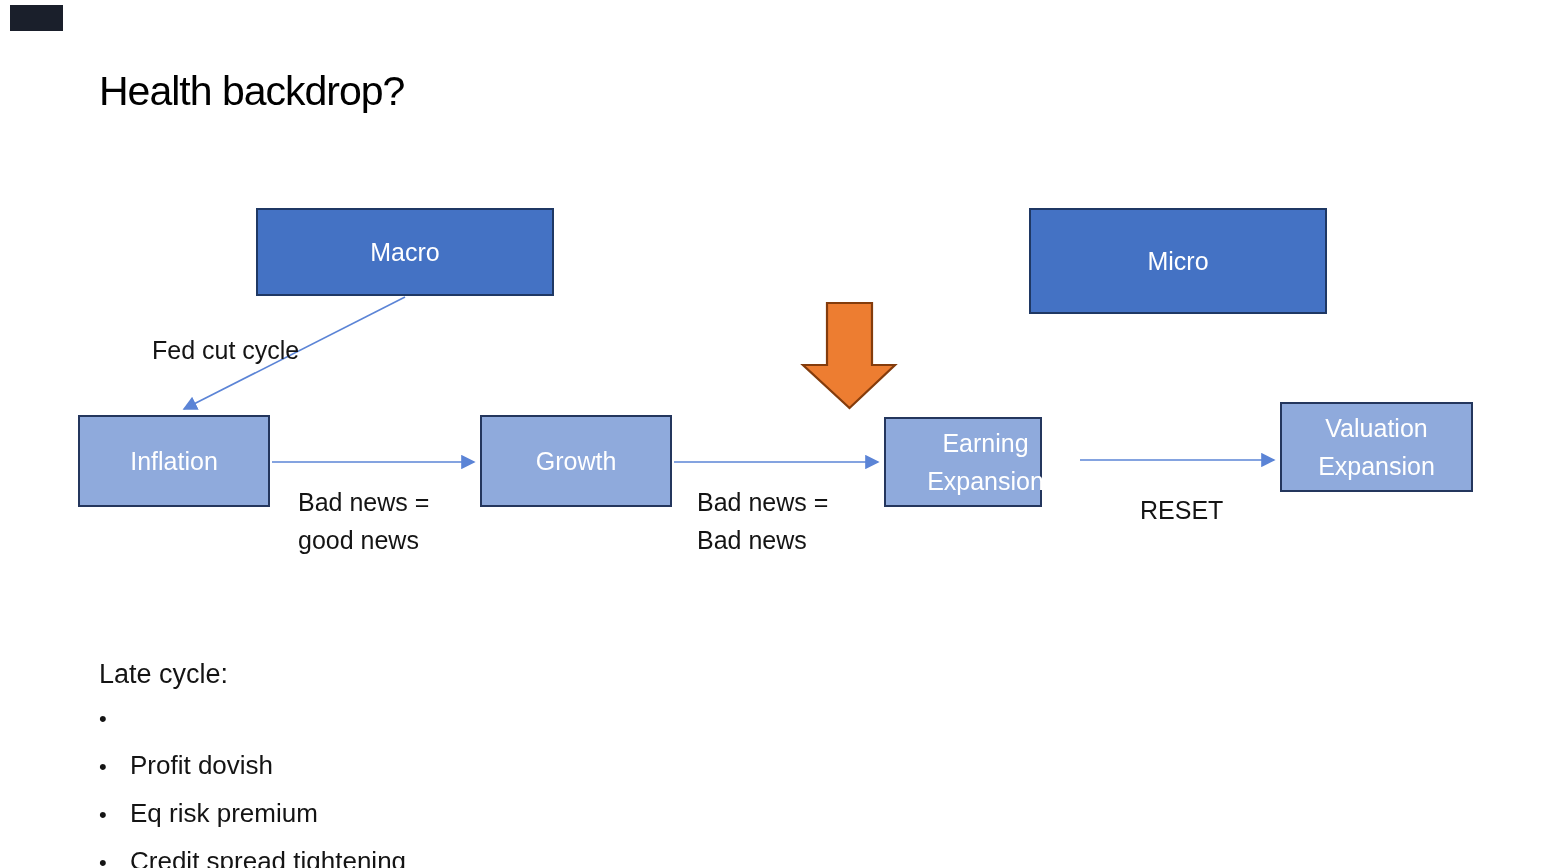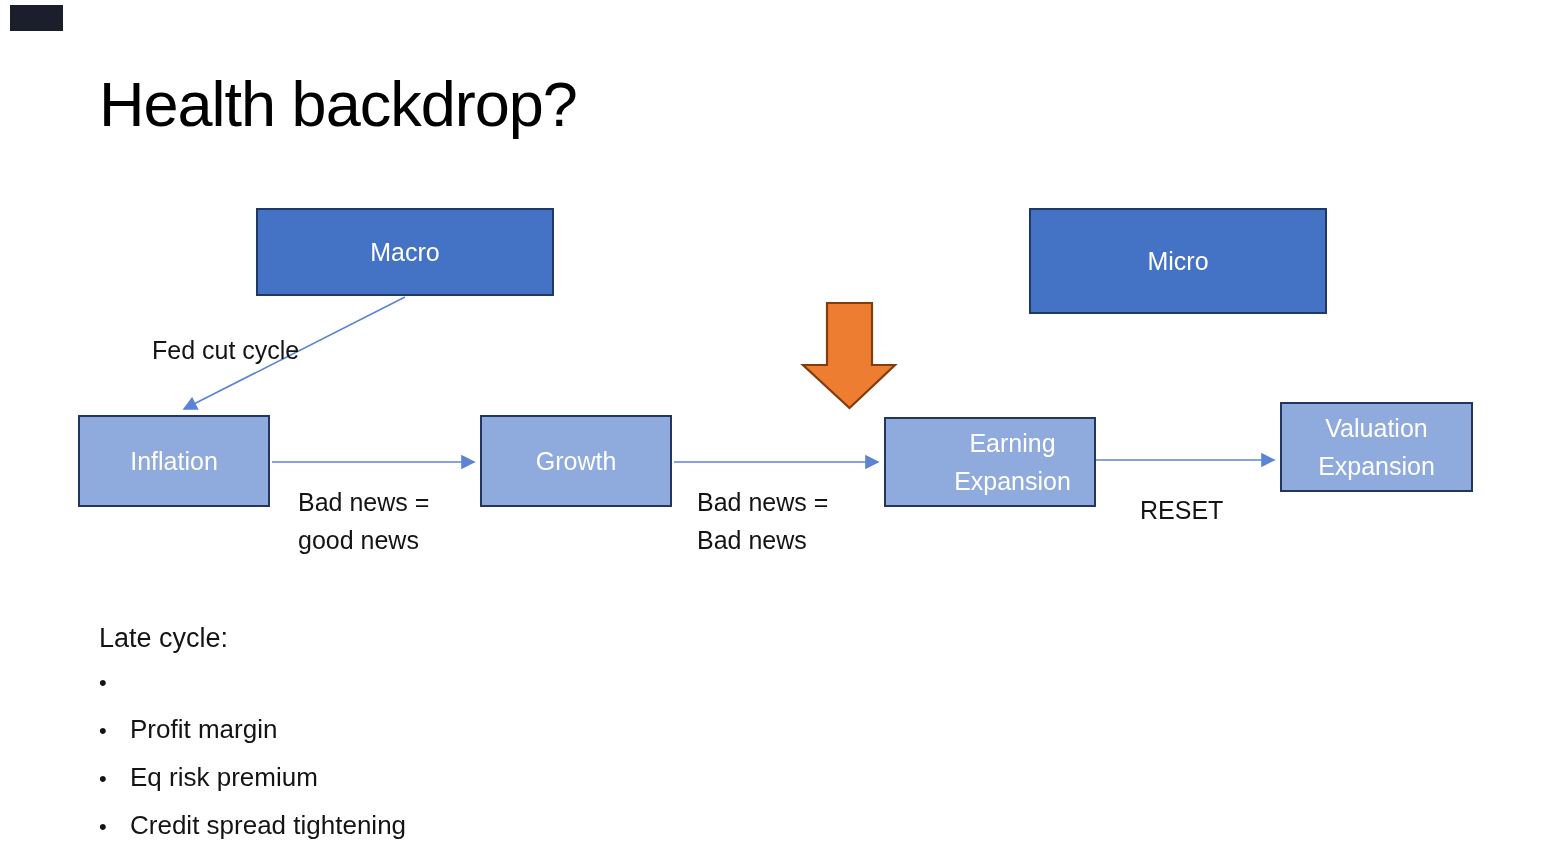--- a/index.html
+++ b/index.html
@@ -17,48 +17,48 @@
   body{background:#ffffff;font-family:"Liberation Sans",sans-serif;}
   .stage{
     position:relative;width:1546px;height:868px;background:#ffffff;overflow:hidden;
   }
   .corner-mark{
     position:absolute;left:10px;top:5px;width:53px;height:26px;
     background:var(--corner-mark);
   }
   .slide-title{
     position:absolute;left:99px;top:68px;
-    font-size:63px;font-weight:300;color:#000;letter-spacing:-1px;
+    font-size:41px;font-weight:300;color:#000;letter-spacing:-1px;
     font-family:"Liberation Sans",sans-serif;
   }
   .box{
     position:absolute;display:flex;align-items:center;justify-content:center;
     text-align:center;color:#ffffff;font-size:25px;line-height:38px;
   }
   .box-dark{background:var(--box-dark-fill);border:2.5px solid var(--box-dark-border);text-align:right;}
   .box-light{background:var(--box-light-fill);border:2.5px solid var(--box-light-border);}
   .box-macro{left:256px;top:208px;width:298px;height:88px;}
   .box-micro{left:1029px;top:208px;width:298px;height:106px;}
   .box-inflation{left:78px;top:415px;width:192px;height:92px;}
   .box-growth{left:480px;top:415px;width:192px;height:92px;}
-  .box-earning{left:884px;top:417px;width:212px;height:90px;padding-left:45px;}
+  .box-earning{left:884px;top:417px;width:158px;height:90px;padding-left:45px;}
   .box-valuation{left:1280px;top:402px;width:193px;height:90px;}
   .connector-layer{position:absolute;left:0;top:0;width:1546px;height:868px;pointer-events:none;}
   .label{
     position:absolute;color:var(--text);font-size:25px;line-height:38px;white-space:nowrap;
   }
   .lbl-fed{left:152px;top:331px;}
   .lbl-badgood{left:298px;top:483px;}
   .lbl-badbad{left:697px;top:483px;}
   .lbl-outdovish{left:697px;top:596px;}
   .lbl-reset{left:1140px;top:483px;margin-top:8px;}
   .notes{
     position:absolute;left:99px;top:622px;color:var(--text);
   }
-  .notes-heading{font-size:27px;line-height:32px;margin-bottom:14px;}
+  .notes-heading{font-size:27px;line-height:32px;margin-bottom:14px;margin-top:36px;}
   .notes ul{list-style:none;}
   .notes li{
     display:flex;align-items:baseline;font-size:26px;line-height:29px;margin-bottom:18px;
   }
   .bullet-marker{width:31px;flex:0 0 31px;font-size:22px;}
 </style>
 </head>
 <body>
 
 <div class="stage">
@@ -123,21 +123,21 @@
   <div class="label lbl-reset">RESET</div>
 
   <div class="notes">
     <div class="notes-heading">Late cycle:</div>
     <ul>
       <li>
         <span class="bullet-marker">•</span>
       </li>
       <li>
         <span class="bullet-marker">•</span>
-        <span>Profit margin</span>
+        <span>Profit dovish</span>
       </li>
       <li>
         <span class="bullet-marker">•</span>
         <span>Eq risk premium</span>
       </li>
       <li>
         <span class="bullet-marker">•</span>
         <span>Credit spread tightening</span>
       </li>
     </ul>

